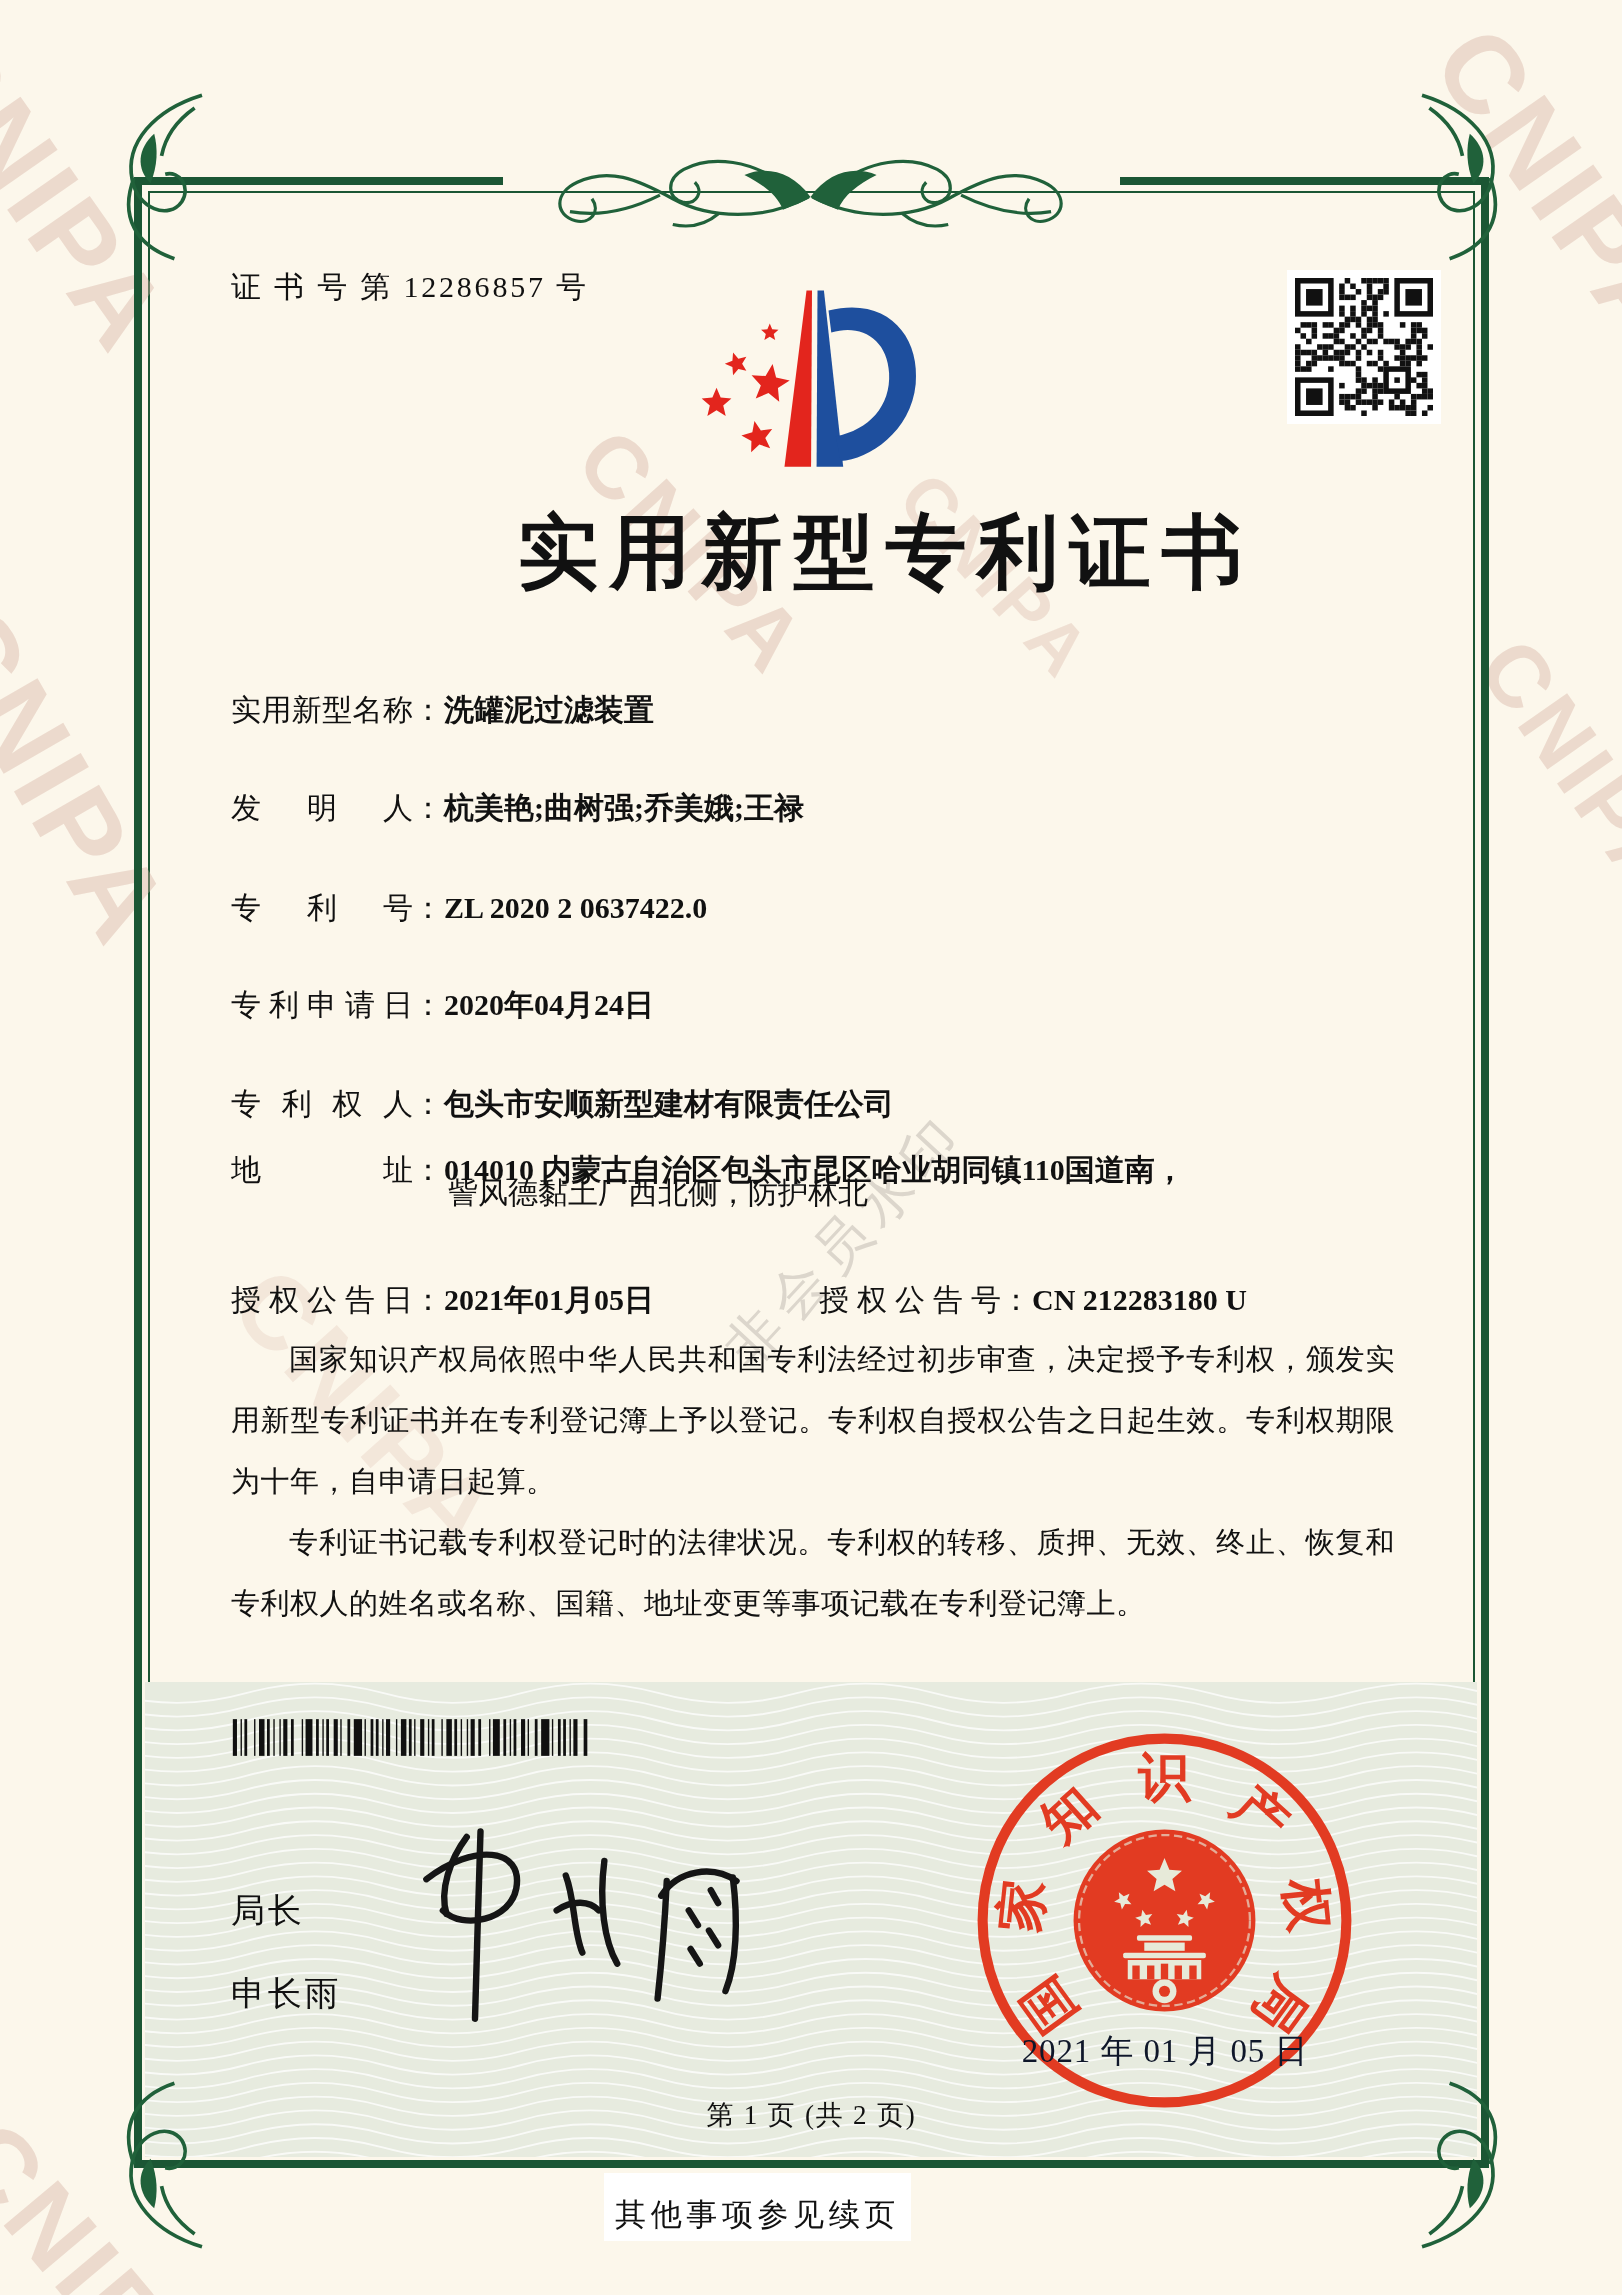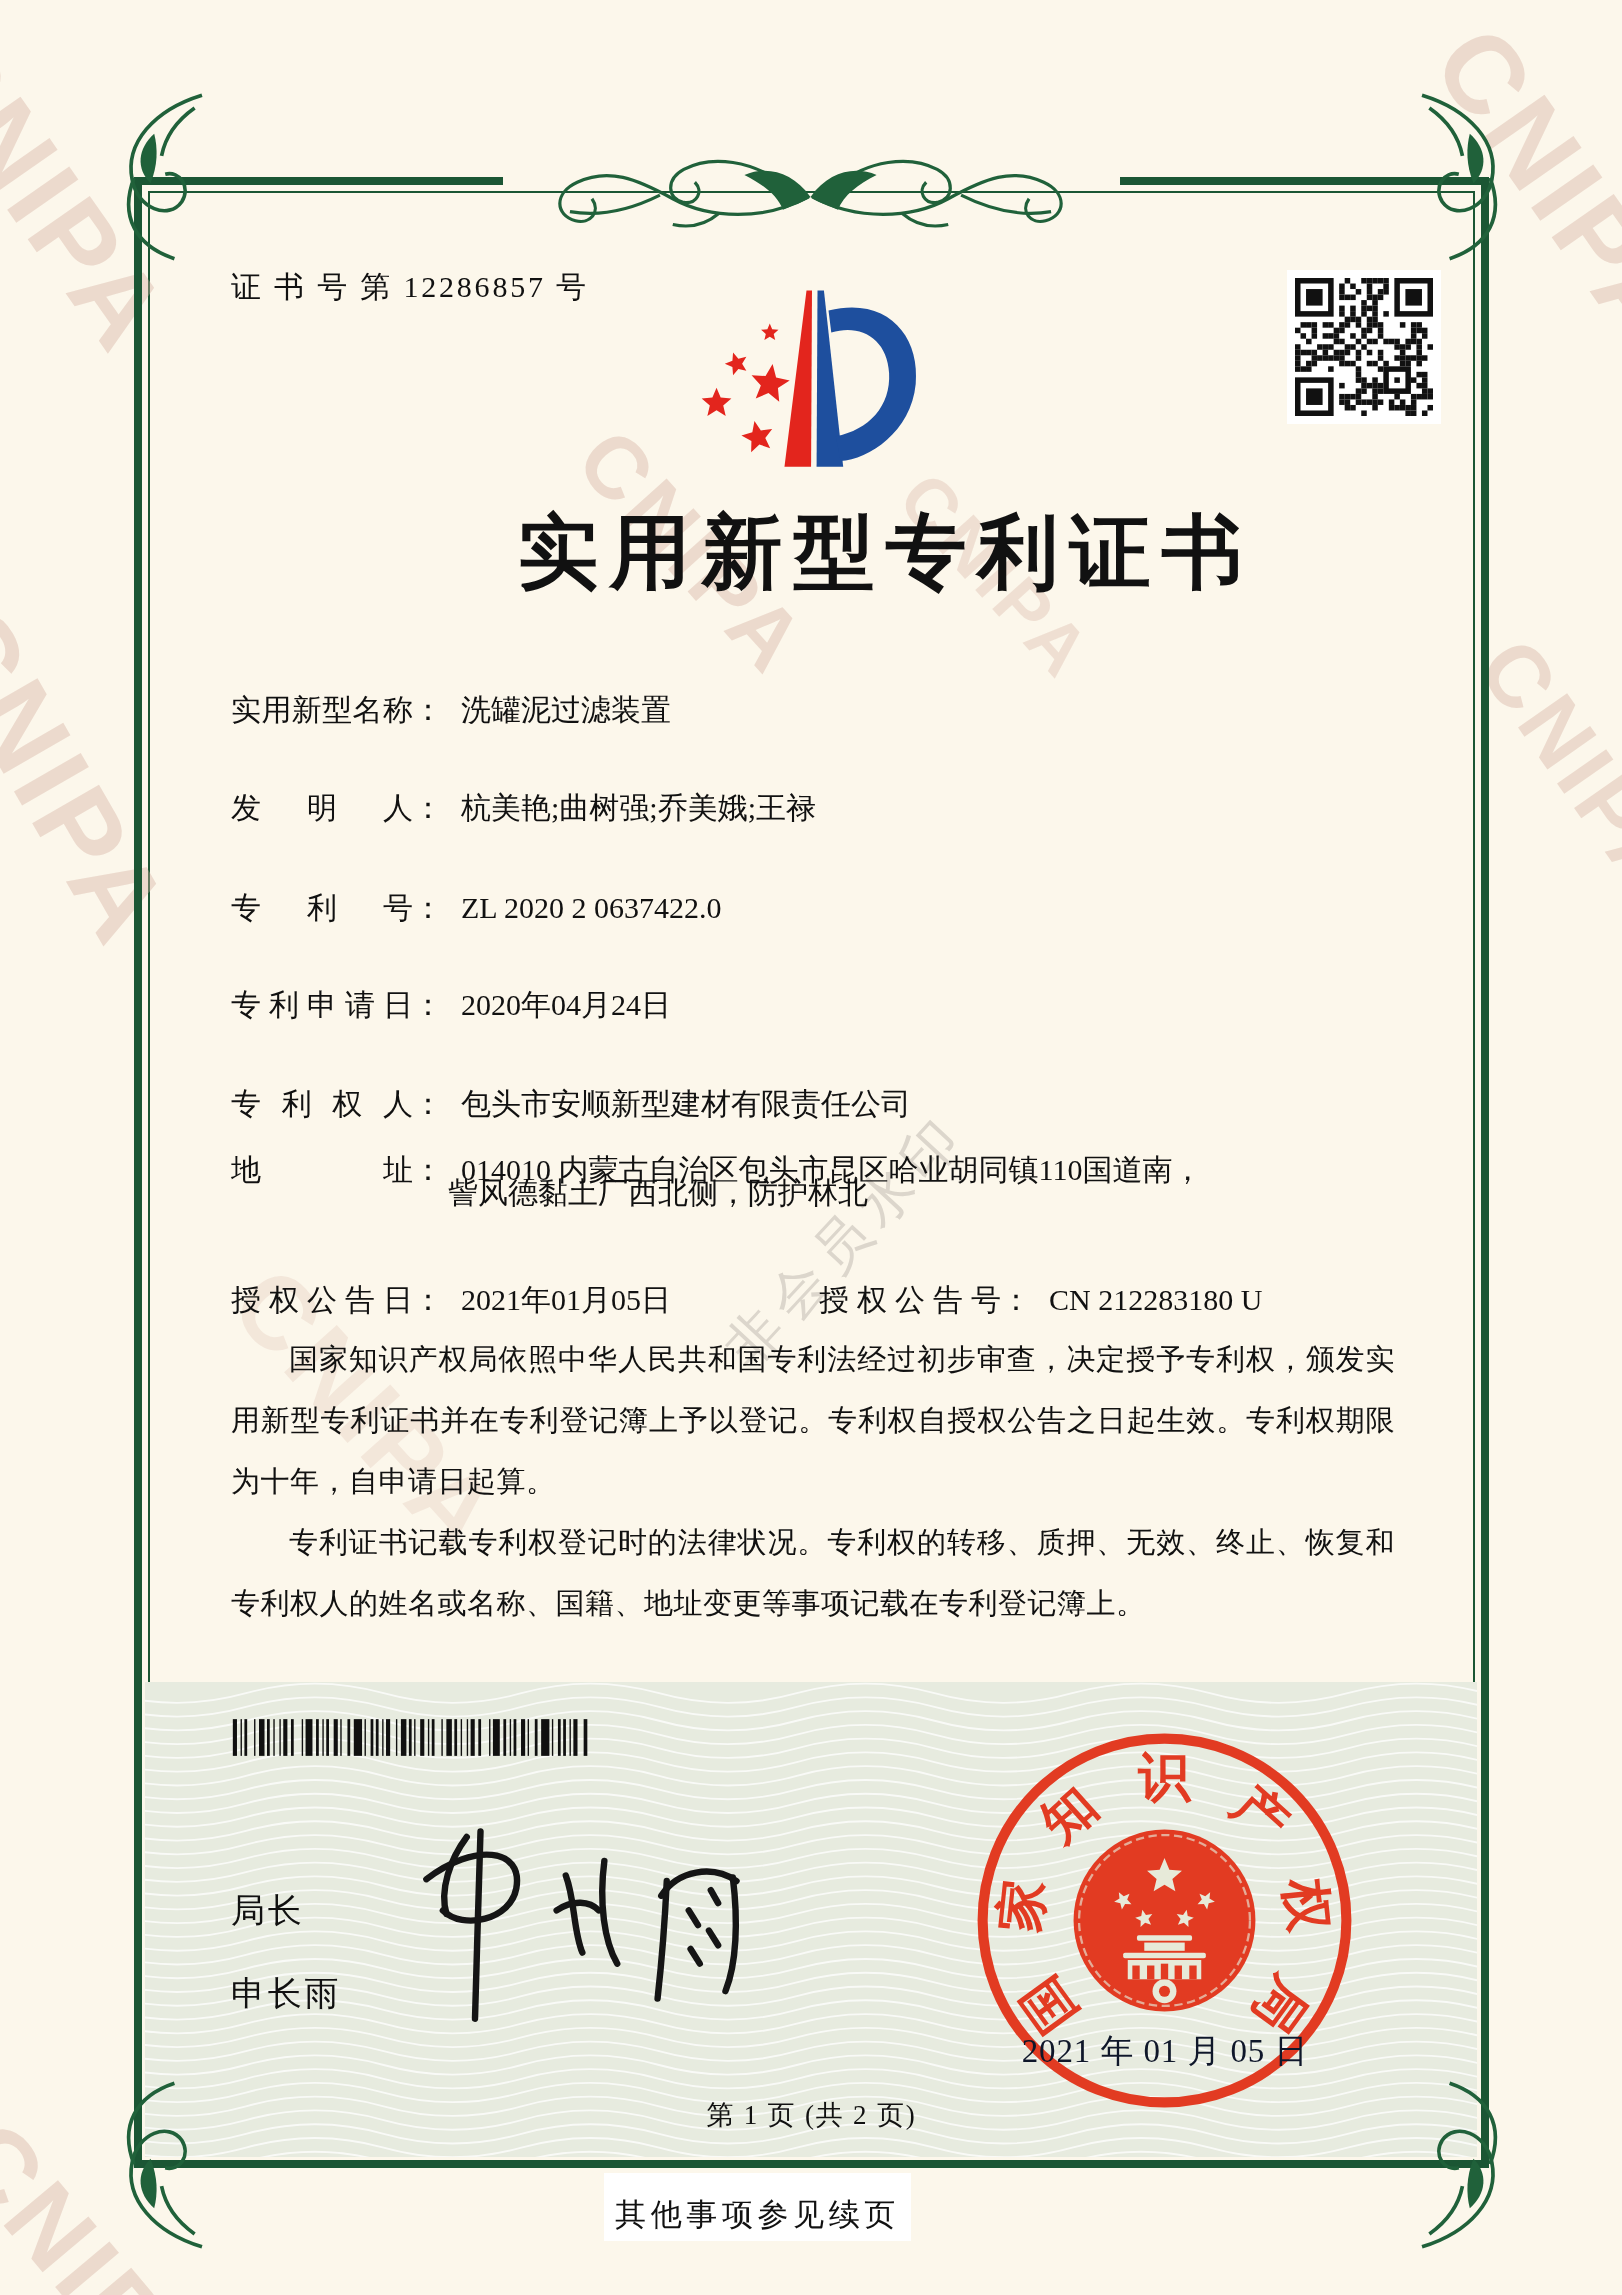--- a/index.html
+++ b/index.html
@@ -21,21 +21,21 @@
   .wm-member{position:absolute;font-family:"Liberation Sans","DejaVu Sans",sans-serif;
       color:rgba(145,140,132,0.30);letter-spacing:9.2px;transform-origin:0 0;z-index:2;white-space:nowrap;}
   
   .content{z-index:5;}
   .cert-no{position:absolute;left:231px;top:267px;font-size:30px;letter-spacing:2.8px;z-index:5;}
   .title{position:absolute;left:134px;width:1503px;top:499px;text-align:center;font-size:81px;
          font-weight:700;letter-spacing:11px;z-index:5;}
   .row{position:absolute;left:231px;font-size:30px;white-space:nowrap;z-index:5;}
   .flabel{display:inline-block;width:182px;text-align:justify;text-align-last:justify;
           text-justify:inter-character;vertical-align:bottom;}
-  .fvalue{margin-left:18px;}
+  .fvalue{margin-left:1px;font-weight:bold;}
   .paras{position:absolute;left:231px;top:1329px;width:1164px;font-size:29px;line-height:61px;
          text-align:justify;z-index:5;}
   .paras p{margin:0;text-indent:2em;letter-spacing:0.5px;}
   #barcode-svg rect{fill:#101010;}
   .sig-label{position:absolute;left:231px;font-size:34px;letter-spacing:2.8px;z-index:5;
              font-family:"Liberation Sans","DejaVu Sans",sans-serif;font-weight:500;text-align:center;}
   .seal-date{position:absolute;left:972px;top:2029px;width:386px;text-align:center;font-size:33px;
              letter-spacing:0.9px;color:#0f172a;z-index:6;}
   .page-no{position:absolute;left:134px;width:1355px;top:2097px;text-align:center;font-size:27px;
            letter-spacing:1.8px;z-index:5;}

